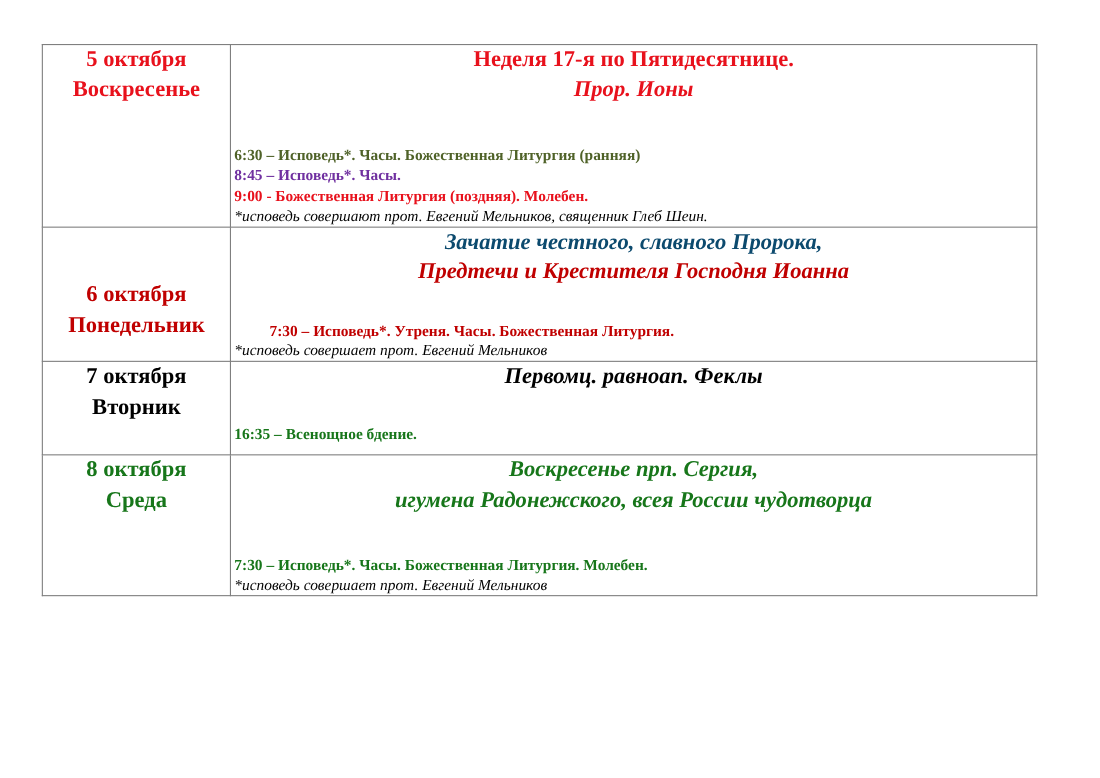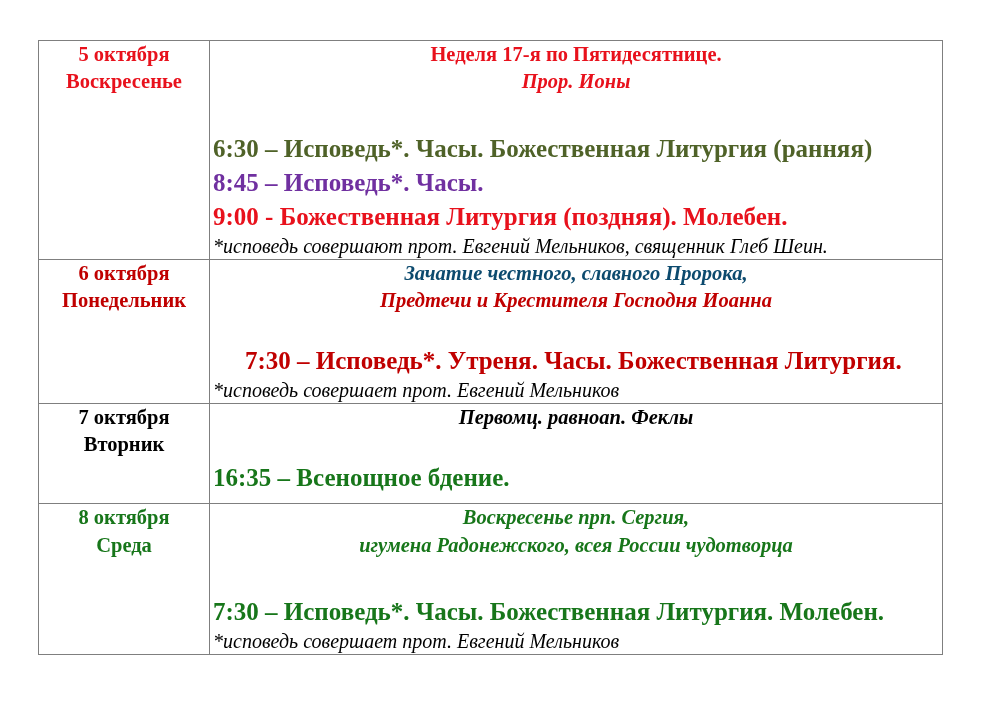--- a/index.html
+++ b/index.html
@@ -63,29 +63,29 @@
     font-size: 20.5px;
     line-height: 1.33;
     text-align: center;
   }
   .feast-line.upright {
     font-style: normal;
   }
 
   .service-line {
     font-weight: bold;
-    font-size: 25px;
+    font-size: 14px;
     line-height: 1.36;
     text-align: left;
     padding-left: 3px;
   }
 
   .note-line {
     font-style: italic;
-    font-size: 20px;
+    font-size: 14px;
     line-height: 1.25;
     text-align: left;
     padding-left: 3px;
     color: #000000;
   }
 
   
   .gap-lg { height: 36px; }
   .gap-md { height: 30px; }
   .gap-xs { height: 8px; }
@@ -108,21 +108,21 @@
           <div class="gap-lg"></div>
           <div class="service-line" style="color: rgb(79, 98, 40);">6:30 – Исповедь*. Часы. Божественная Литургия (ранняя)</div>
           <div class="service-line" style="color: rgb(112, 48, 160);">8:45 – Исповедь*. Часы.</div>
           <div class="service-line" style="color: rgb(232, 17, 28);">9:00 - Божественная Литургия (поздняя). Молебен.</div>
           <div class="note-line">*исповедь совершают прот. Евгений Мельников, священник Глеб Шеин.</div>
         </td>
       </tr>
 
       <tr>
         <td class="date-cell">
-          <div class="date-line" style="color: rgb(192, 0, 0);">6 октября</div>
+          <div class="date-line" style="color: rgb(192, 0, 0); margin-top: 48px;">6 октября</div>
           <div class="date-line" style="color: rgb(192, 0, 0);">Понедельник</div>
         </td>
         <td class="content-cell">
           <div class="feast-line" style="color: #0c4a6e;">Зачатие честного, славного Пророка,</div>
           <div class="feast-line" style="color: rgb(192, 0, 0);">Предтечи и Крестителя Господня Иоанна</div>
           <div class="gap-md"></div>
           <div class="service-line" style="color: rgb(192, 0, 0); margin-left: 32px;">7:30 – Исповедь*.  Утреня. Часы. Божественная Литургия.</div>
           <div class="note-line">*исповедь совершает прот. Евгений Мельников</div>
         </td>
       </tr>

